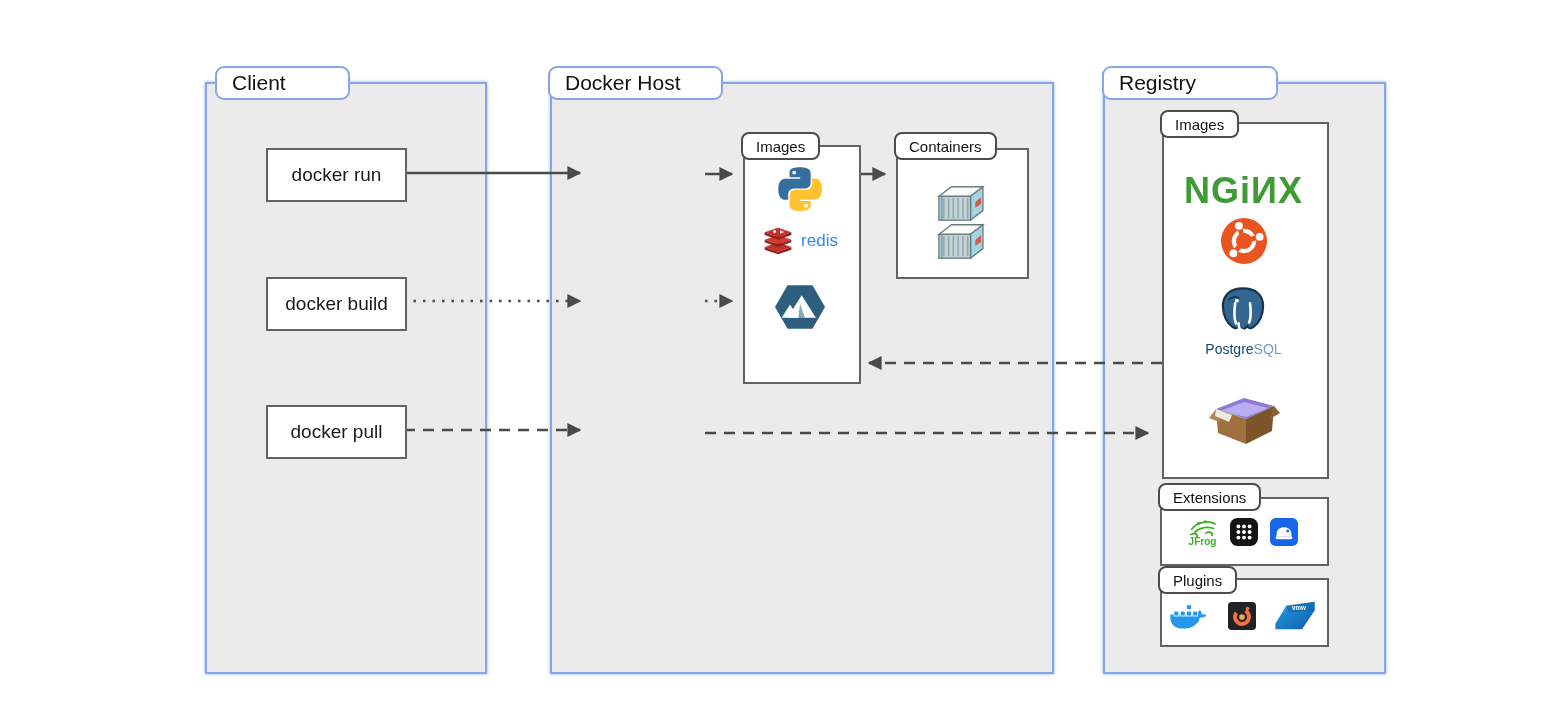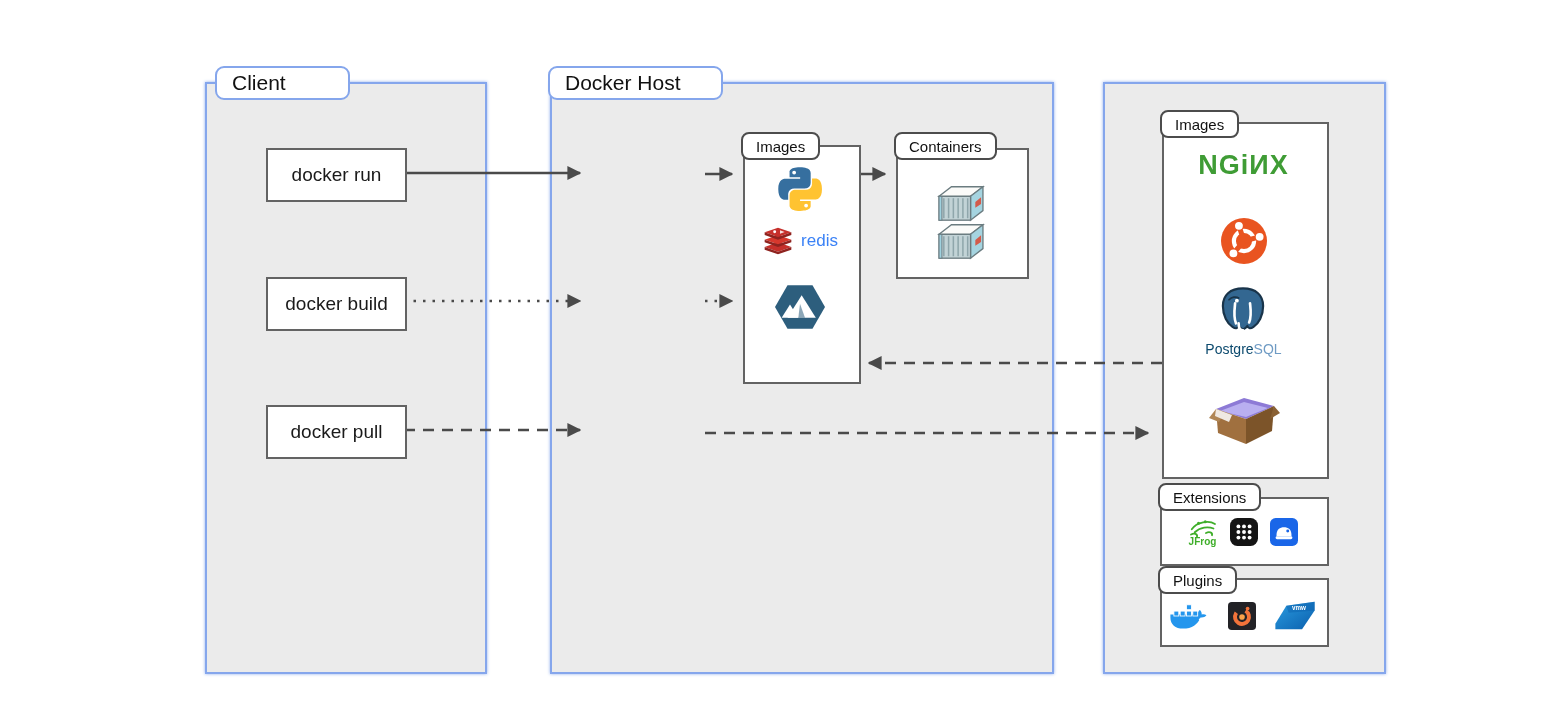--- a/index.html
+++ b/index.html
@@ -37,22 +37,22 @@
           height:24px;padding:0 13px;font-size:15px;color:#111;}
   .t-img-host{left:741px;top:132px;}
   .t-cont{left:894px;top:132px;}
   .t-img-reg{left:1160px;top:110px;}
   .t-ext{left:1158px;top:483px;}
   .t-plug{left:1158px;top:566px;}
   
   .icon-abs{position:absolute;left:0;width:100%;display:flex;justify-content:center;z-index:4;}
   .redis-row{display:flex;align-items:center;gap:7px;}
   .redis-word{font-size:17px;color:#3b82f6;}
-  .nginx-word{font-weight:800;font-size:27px;color:#3f9c35;letter-spacing:1px;
-              font-family:"Liberation Sans",sans-serif;}
+  .nginx-word{font-weight:800;font-size:36px;color:#3f9c35;letter-spacing:1px;
+              font-family:"Liberation Sans",sans-serif;margin-top:20px;}
   .pg-wrap{display:flex;flex-direction:column;align-items:center;}
   .pg-cap{margin-top:1px;line-height:1;}
   .pg-cap .w1{font-size:14px;color:#0c4a6e;}
   .pg-cap .w2{font-size:14px;color:#6f9bc4;}
   .jfrog-wrap{display:flex;flex-direction:column;align-items:center;line-height:1;}
   .jfrog-word{font-size:10px;font-weight:bold;color:#3fae2a;margin-top:-1px;}
   .row-icons{position:absolute;left:0;width:100%;display:flex;justify-content:center;
              align-items:center;z-index:4;}
   .arrows{position:absolute;left:0;top:0;z-index:2;pointer-events:none;}
 </style>
@@ -79,20 +79,23 @@
     <line x1="404" y1="430" x2="580" y2="430" stroke="#4a4a4a" stroke-width="2.5" stroke-dasharray="11 8" marker-end="url(#ah)"></line>
     <line x1="705" y1="433" x2="1148" y2="433" stroke="#4a4a4a" stroke-width="2.5" stroke-dasharray="11 8" marker-end="url(#ah)"></line>
     <line x1="1162" y1="363" x2="869" y2="363" stroke="#4a4a4a" stroke-width="2.5" stroke-dasharray="11 8" marker-end="url(#ah)"></line>
   </svg>
 
   <div class="sec-tab client">
     <span>Client</span>
   </div>
   <div class="sec-tab host">
     <span>Docker Host</span>
+  </div>
+  <div class="sec-tab registry">
+    <span>Registry</span>
   </div>
 
   <div class="wbox cmd run">
     <span>docker run</span>
   </div>
   <div class="wbox cmd pull">
     <span>docker pull</span>
   </div>
   <div class="wbox cmd build">
     <span>docker build</span>

